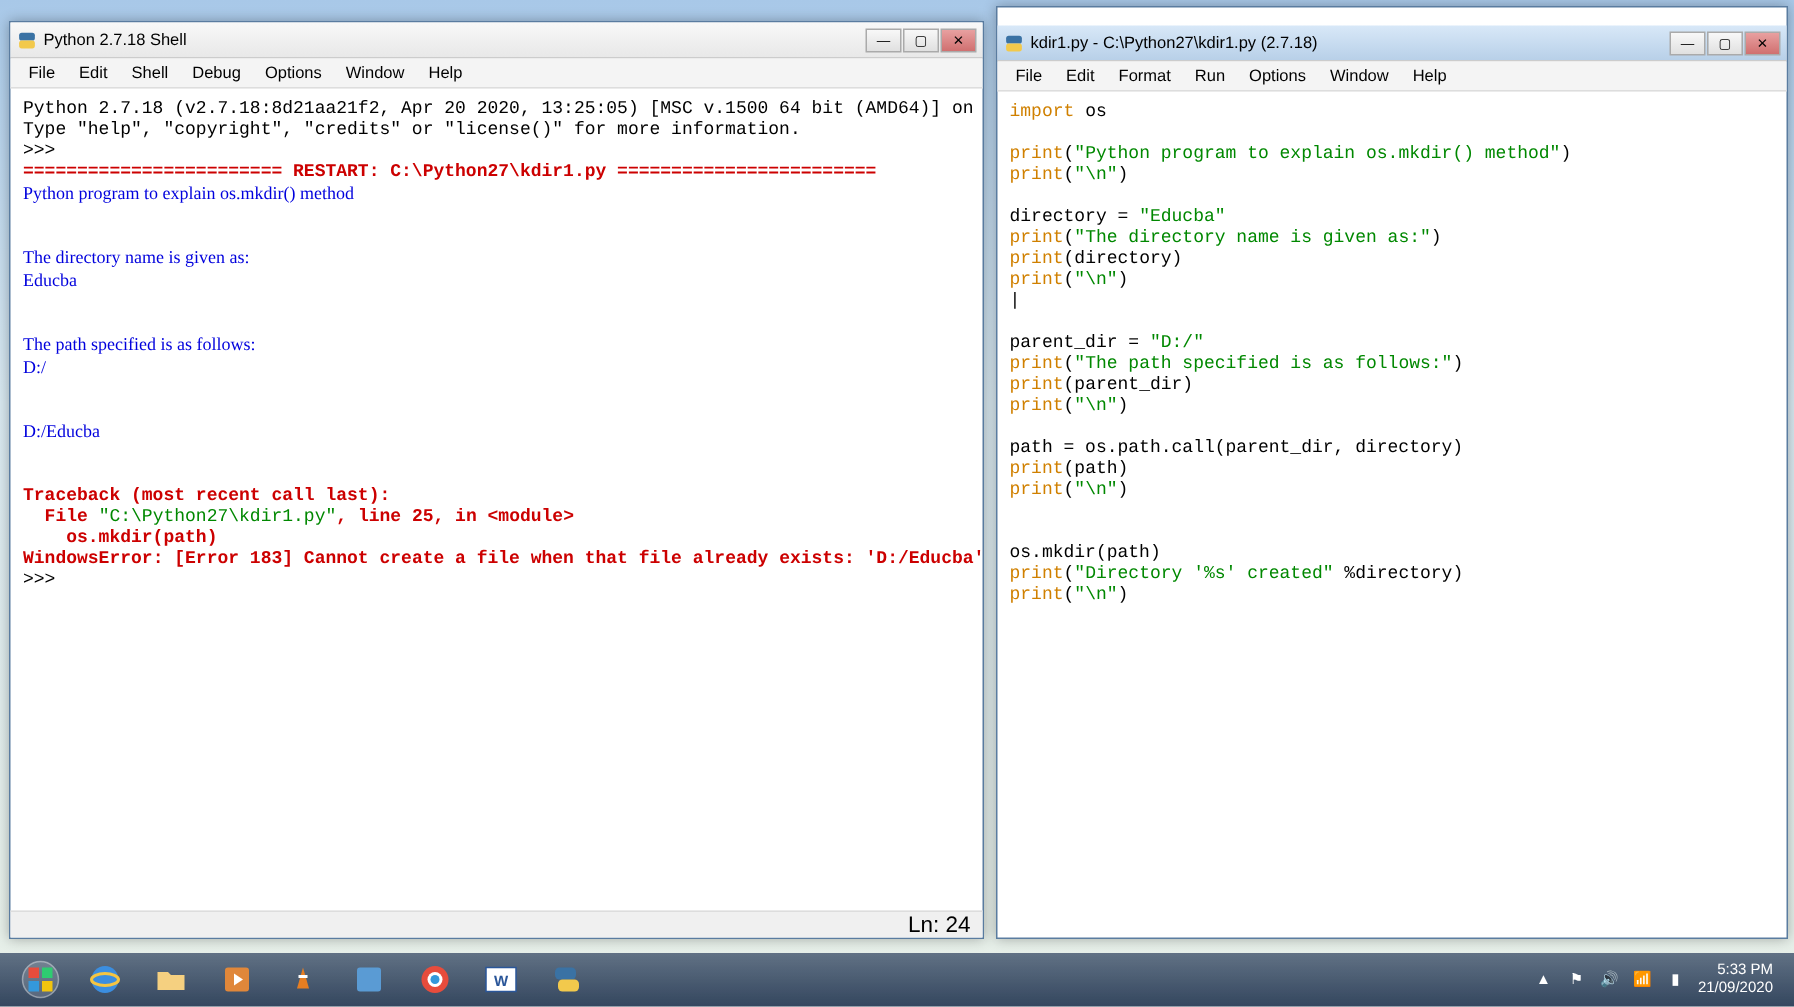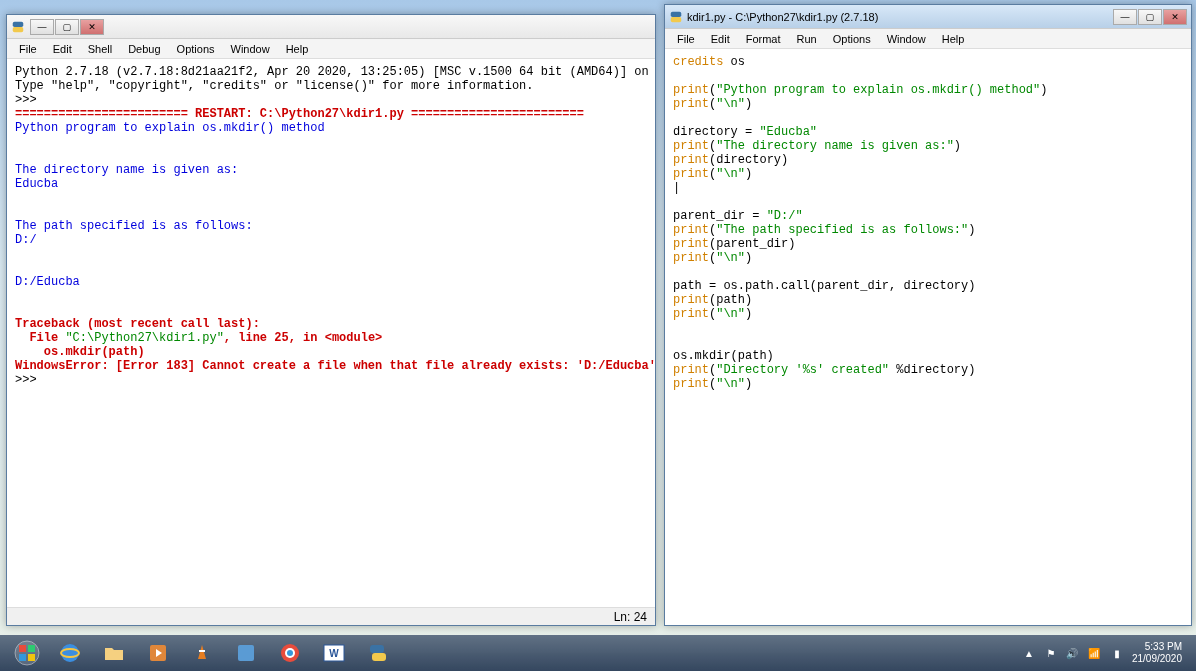--- a/index.html
+++ b/index.html
@@ -74,38 +74,38 @@
   white-space: pre;
   overflow: auto;
 }
 .statusbar {
   position: absolute;
   bottom: 0;
   right: 0;
   height: 18px;
   background: #f0f0f0;
   border-top: 1px solid #ddd;
-  font-size: 12px;
+  font-size: 15px;
   display: flex;
   align-items: center;
   justify-content: flex-end;
   padding: 0 8px;
   width: 100%;
 }
 
 #shell-window { left: 6px; top: 14px; width: 650px; height: 612px; }
 #shell-window .editor { height: 548px; }
 
 #editor-window { left: 664px; top: 4px; width: 528px; height: 622px; }
-#editor-window .titlebar { background: linear-gradient(to bottom, #d8e8f8, #b8d0e8); }
+#editor-window .titlebar { background: linear-gradient(to bottom, #d8e8f8, #b8d0e8); margin-top: 12px; }
 #editor-window .editor { height: 558px; }
 
 
 .c-black { color: #000; }
-.c-blue { color: #0000dd; }
+.c-blue { color: #0000dd; font-family: Liberation Serif, serif; }
 .c-red { color: #cc0000; font-weight: bold; }
 .c-orange { color: #d08000; }
 .c-green { color: #008800; }
 
 
 .taskbar {
   position: absolute;
   bottom: 0;
   left: 0;
   width: 1196px;
@@ -157,20 +157,21 @@
 </style>
 </head>
 <body>
 
 <div class="window" id="shell-window">
   <div class="titlebar">
     <svg class="icon" viewBox="0 0 16 16">
         <rect x="2" y="2" width="12" height="6" rx="2" fill="#3a72a4"></rect>
         <rect x="2" y="8" width="12" height="6" rx="2" fill="#f2c94c"></rect>
       </svg>
+    <span class="title">Python 2.7.18 Shell</span>
     <div class="wincontrols">
       <div class="wcbtn">—</div>
       <div class="wcbtn">▢</div>
       <div class="wcbtn close">✕</div>
     </div>
   </div>
   <div class="menubar">
     <span>File</span>
     <span>Edit</span>
     <span>Shell</span>
@@ -222,21 +223,21 @@
   </div>
   <div class="menubar">
     <span>File</span>
     <span>Edit</span>
     <span>Format</span>
     <span>Run</span>
     <span>Options</span>
     <span>Window</span>
     <span>Help</span>
   </div>
-  <div class="editor"><span class="c-orange">credits</span><span class="c-black"> os</span>
+  <div class="editor"><span class="c-orange">import</span><span class="c-black"> os</span>
 
 <span class="c-orange">print</span><span class="c-black">(</span><span class="c-green">"Python program to explain os.mkdir() method"</span><span class="c-black">)</span>
 <span class="c-orange">print</span><span class="c-black">(</span><span class="c-green">"\n"</span><span class="c-black">)</span>
 
 <span class="c-black">directory = </span><span class="c-green">"Educba"</span>
 <span class="c-orange">print</span><span class="c-black">(</span><span class="c-green">"The directory name is given as:"</span><span class="c-black">)</span>
 <span class="c-orange">print</span><span class="c-black">(directory)</span>
 <span class="c-orange">print</span><span class="c-black">(</span><span class="c-green">"\n"</span><span class="c-black">)</span>
 |
 

